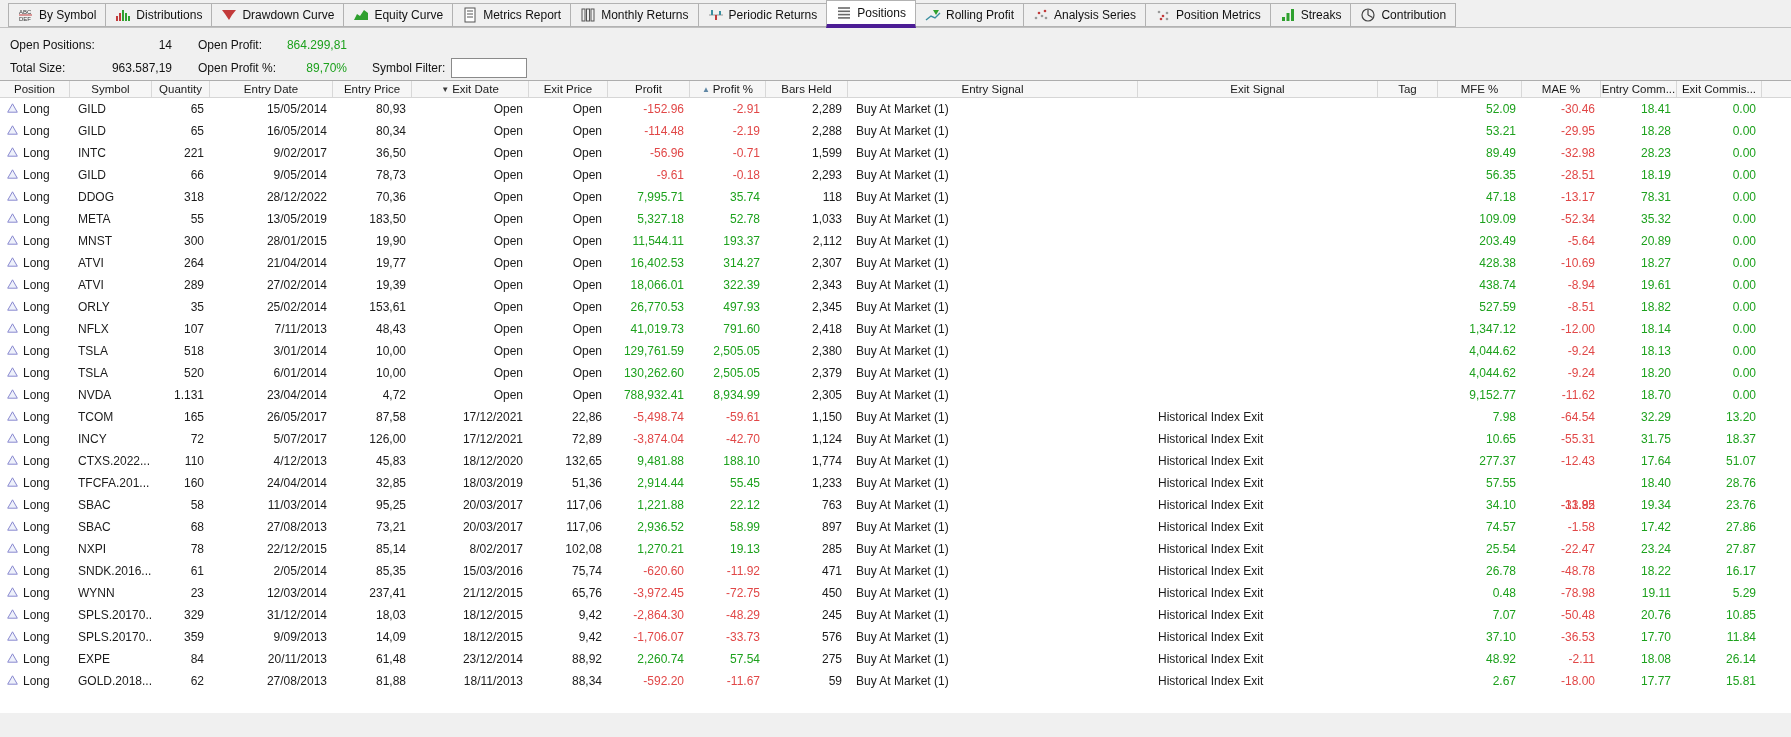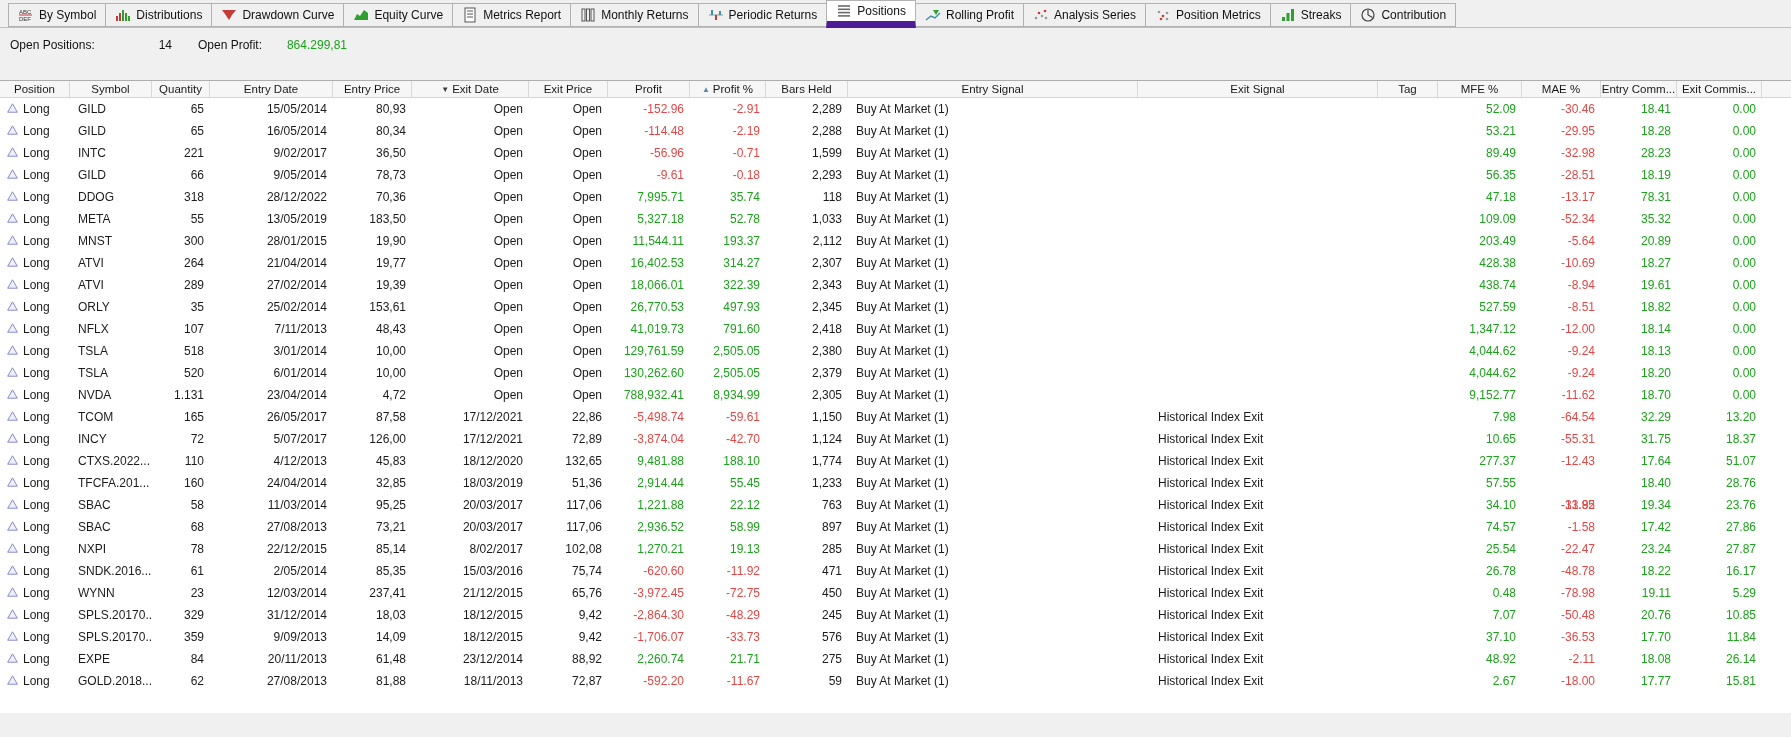--- a/index.html
+++ b/index.html
@@ -7,21 +7,21 @@
   .app { width:1791px; height:737px; background:#f0f0f0; position:relative; overflow:hidden;
          font-size:12px; color:#1b1b1b; }
 
   
   .tabbar { display:flex; align-items:flex-end; height:28px; padding-left:8px;
             border-bottom:1px solid #c0c0c0; background:#f0f0f0; }
   .tab { display:flex; align-items:center; gap:5px; height:24px; padding:0 9px;
          border:1px solid #b2b2b2; background:#f0f0f0; margin-right:-1px;
          white-space:nowrap; cursor:default; position:relative; }
   .tab.active { background:#ffffff; height:28px; margin-bottom:-1px;
-                border-bottom:7px solid #4c1d95; z-index:3; }
+                border-bottom:4px solid #4c1d95; z-index:3; }
   .tab .ticon { width:16px; height:16px; display:inline-flex; align-items:center; justify-content:center; }
   .tab-label { font-size:12px; color:#111; }
 
   
   .summary { height:52px; padding:5px 0 0 10px; background:#f0f0f0; }
   .srow { display:flex; align-items:center; height:23px; }
   .slbl1 { width:92px; color:#131313; }
   .sval1 { width:70px; text-align:right; color:#131313; }
   .slbl2 { width:84px; margin-left:26px; color:#131313; }
   .sval2 { width:65px; text-align:right; }
@@ -193,20 +193,28 @@
       </div>
     </div>
 
   <div class="summary">
     <div class="srow">
       <span class="slbl1">Open Positions:</span>
       <span class="sval1">14</span>
       <span class="slbl2">Open Profit:</span>
       <span class="sval2 green">864.299,81</span>
     </div>
+    <div class="srow">
+      <span class="slbl1">Total Size:</span>
+      <span class="sval1">963.587,19</span>
+      <span class="slbl2">Open Profit %:</span>
+      <span class="sval2 green">89,70%</span>
+      <span class="filter-lbl">Symbol Filter:</span>
+      <input class="filter-input" type="text" value="" style="">
+    </div>
   </div>
 
   <div class="grid">
     <div class="ghead" id="grid-head">
         <div class="th" style="width: 70px;">
           <span>Position</span>
         </div>
         <div class="th" style="width: 82px;">
           <span>Symbol</span>
         </div>
@@ -867,21 +875,21 @@
               </svg></span>
             <span>Long</span>
           </div>
           <div class="cell l plain" style="width: 82px;">EXPE</div>
           <div class="cell r plain" style="width: 58px;">84</div>
           <div class="cell r plain" style="width: 123px;">20/11/2013</div>
           <div class="cell r plain" style="width: 79px;">61,48</div>
           <div class="cell r plain" style="width: 117px;">23/12/2014</div>
           <div class="cell r plain" style="width: 79px;">88,92</div>
           <div class="cell r green" style="width: 82px;">2,260.74</div>
-          <div class="cell r green" style="width: 76px;">21.71</div>
+          <div class="cell r green" style="width: 76px;">57.54</div>
           <div class="cell r plain" style="width: 82px;">275</div>
           <div class="cell l plain" style="width: 290px;">Buy At Market (1)</div>
           <div class="cell l sig plain" style="width: 240px;">Historical Index Exit</div>
           <div class="cell l plain" style="width: 60px;"></div>
           <div class="cell r green" style="width: 84px;">48.92</div>
           <div class="cell r red" style="width: 79px;">-2.11</div>
           <div class="cell r green" style="width: 76px;">18.08</div>
           <div class="cell r green" style="width: 85px;">26.14</div>
         </div>
         <div class="grow">
@@ -889,21 +897,21 @@
             <span><svg width="11" height="10" viewBox="0 0 11 10">
                 <path d="M5.5 0.8 L10.3 9.2 L0.7 9.2 Z" fill="#eef1fb" stroke="#8888cf" stroke-width="1"></path>
               </svg></span>
             <span>Long</span>
           </div>
           <div class="cell l plain" style="width: 82px;">GOLD.2018...</div>
           <div class="cell r plain" style="width: 58px;">62</div>
           <div class="cell r plain" style="width: 123px;">27/08/2013</div>
           <div class="cell r plain" style="width: 79px;">81,88</div>
           <div class="cell r plain" style="width: 117px;">18/11/2013</div>
-          <div class="cell r plain" style="width: 79px;">72,87</div>
+          <div class="cell r plain" style="width: 79px;">88,34</div>
           <div class="cell r red" style="width: 82px;">-592.20</div>
           <div class="cell r red" style="width: 76px;">-11.67</div>
           <div class="cell r plain" style="width: 82px;">59</div>
           <div class="cell l plain" style="width: 290px;">Buy At Market (1)</div>
           <div class="cell l sig plain" style="width: 240px;">Historical Index Exit</div>
           <div class="cell l plain" style="width: 60px;"></div>
           <div class="cell r green" style="width: 84px;">2.67</div>
           <div class="cell r red" style="width: 79px;">-18.00</div>
           <div class="cell r green" style="width: 76px;">17.77</div>
           <div class="cell r green" style="width: 85px;">15.81</div>

